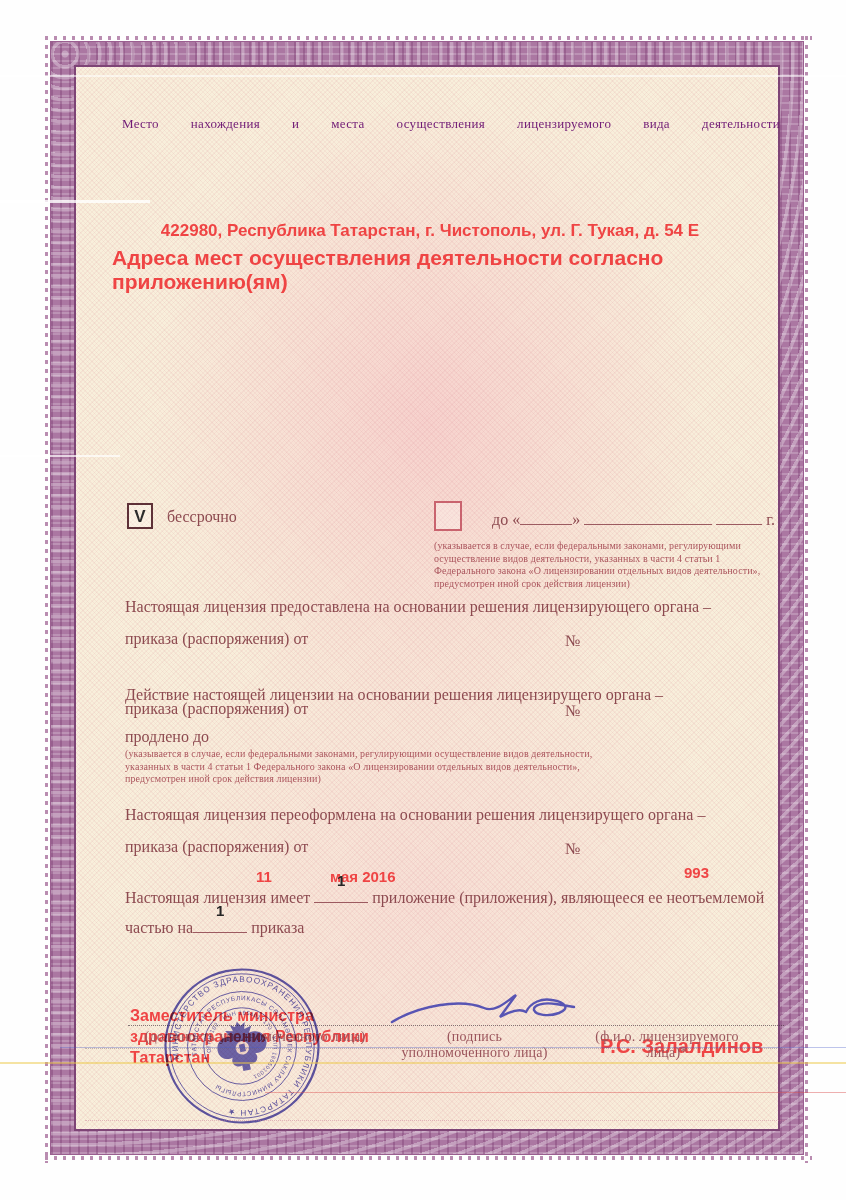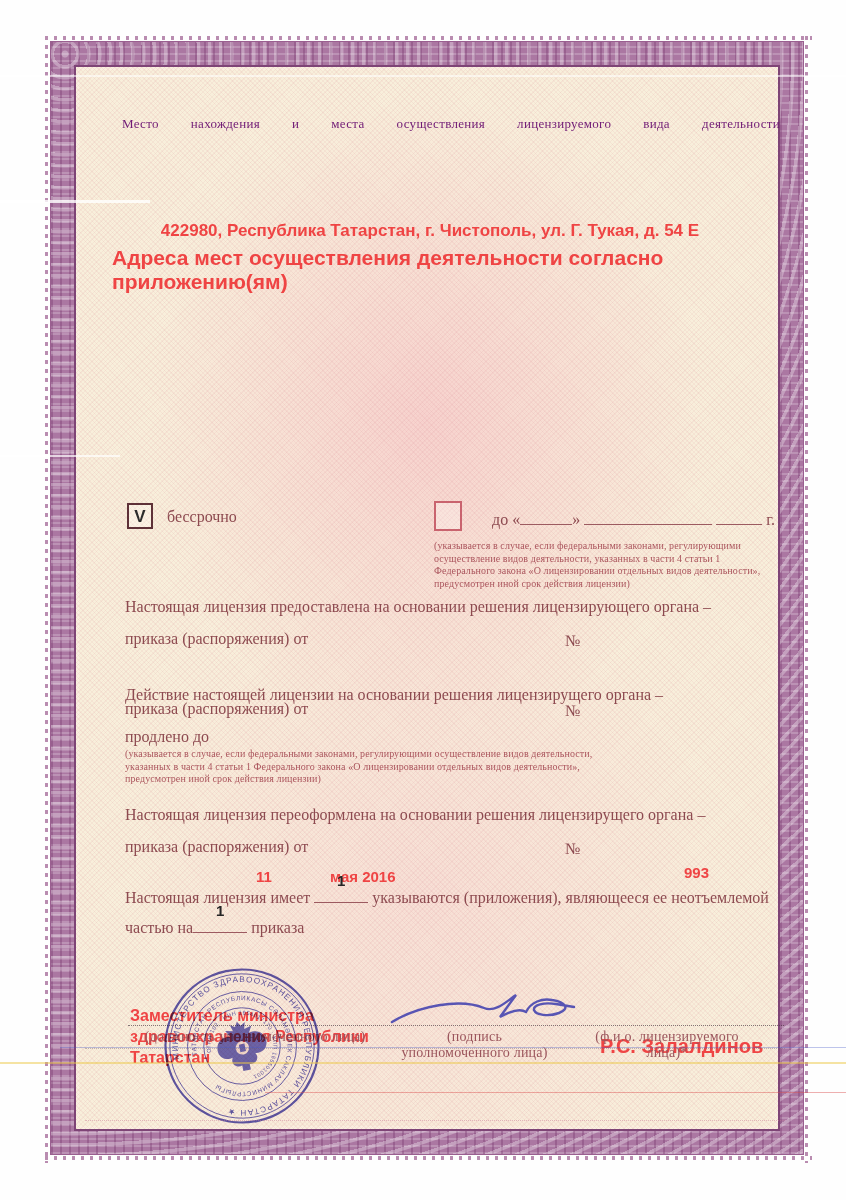--- a/index.html
+++ b/index.html
@@ -100,21 +100,21 @@
     <div class="t" style="left:125px;top:806px;">Настоящая лицензия переоформлена на основании решения лицензирущего органа –</div>
     <div class="t" style="left:125px;top:838px;">приказа (распоряжения)  от</div>
     <div class="boldfill" style="left:256px;top:828px;font-size:15px;">11</div>
     <div class="boldfill" style="left:330px;top:828px;font-size:15px;text-align:right;">мая 2016</div>
     <div class="t" style="left:565px;top:840px;">№</div>
     <div class="boldfill" style="left:684px;top:824px;font-size:15px;">993</div>
 
     <div class="t" style="left:125px;top:888px;white-space:nowrap;">
       <span>Настоящая лицензия имеет</span>
       <span class="blank" style="width:54px;"><span class="raised">1</span></span>
-      <span>указываются (приложения), являющееся ее неотъемлемой</span>
+      <span>приложение (приложения), являющееся ее неотъемлемой</span>
     </div>
     <div class="t" style="left:125px;top:918px;white-space:nowrap;">
       <span>частью на</span><span class="blank" style="width:54px;"><span class="raised">1</span></span>
       <span>приказа</span>
     </div>
 
     <div class="boldfill" style="left:130px;top:965px;width:262px;font-size:16px;line-height:21px;">Заместитель министра здравоохранения Республики Татарстан</div>
     <div class="rule" style="left:128px;top:1025px;width:656px;"></div>
     <div class="caption" style="left:140px;top:1029px;width:230px;">(должность уполномоченного лица)</div>
     <div class="caption" style="left:392px;top:1029px;width:165px;">(подпись уполномоченного лица)</div>

